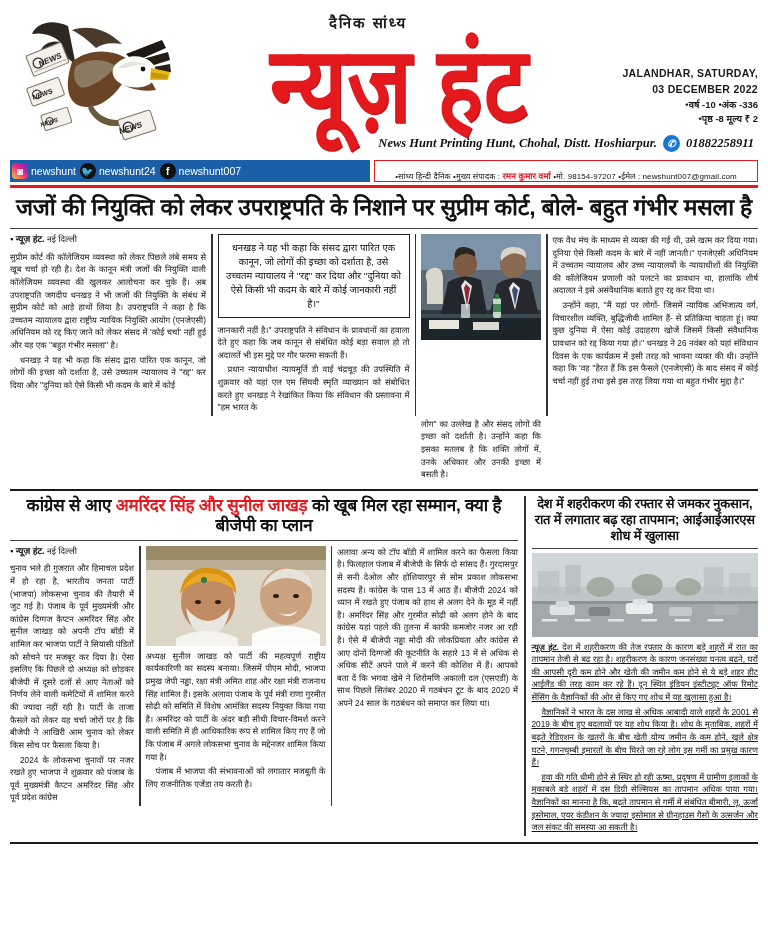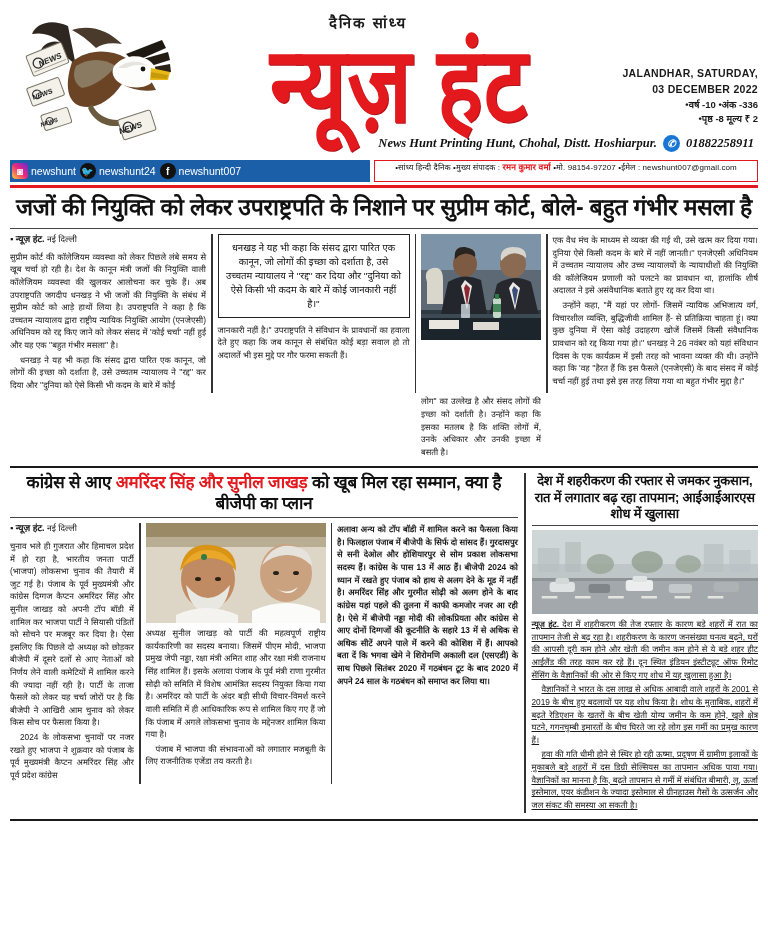--- a/index.html
+++ b/index.html
@@ -131,21 +131,21 @@
   }
   .ic-ig { background: linear-gradient(45deg,#f9ce34,#ee2a7b,#6228d7); }
   .ic-tw { background: #111; border-radius: 50%; color: #fff; }
   .ic-fb { background: #111; border-radius: 50%; color: #fff; }
   .soc-label { color: #fff; font-size: 10.5px; font-weight: 400; }
 
   .social-right {
     flex: 1 1 auto;
     border: 1.5px solid #e3191e;
     display: flex;
-    align-items: flex-start;
+    align-items: flex-end;
     justify-content: center;
     background: #fff;
     margin-left: 4px;
   }
   .contact-text {
     font-size: 8px;
     color: #111;
     white-space: nowrap;
     letter-spacing: 0.1px;
   }
@@ -331,20 +331,21 @@
         <p>धनखड़ ने यह भी कहा कि संसद द्वारा पारित एक कानून, जो लोगों की इच्छा को दर्शाता है, उसे उच्चतम न्यायालय ने ''रद्द'' कर दिया और ''दुनिया को ऐसे किसी भी कदम के बारे में कोई</p>
       </div>
     </div>
 
     <div class="vline"></div>
 
     <div style="flex:0 0 192px;">
       <div class="quote-box">धनखड़ ने यह भी कहा कि संसद द्वारा पारित एक कानून, जो लोगों की इच्छा को दर्शाता है, उसे उच्चतम न्यायालय ने ''रद्द'' कर दिया और ''दुनिया को ऐसे किसी भी कदम के बारे में कोई जानकारी नहीं है।''</div>
       <div class="body-txt">
         <p class="noind">जानकारी नहीं है।'' उपराष्ट्रपति ने संविधान के प्रावधानों का हवाला देते हुए कहा कि जब कानून से संबंधित कोई बड़ा सवाल हो तो अदालतें भी इस मुद्दे पर गौर फरमा सकती हैं।</p>
+        <p>प्रधान न्यायाधीश न्यायमूर्ति डी वाई चंद्रचूड़ की उपस्थिति में शुक्रवार को यहां एल एम सिंघवी स्मृति व्याख्यान को संबोधित करते हुए धनखड़ ने रेखांकित किया कि संविधान की प्रस्तावना में ''हम भारत के</p>
       </div>
     </div>
 
     <div class="vline"></div>
 
     <div style="flex:0 0 120px;">
       <div class="photo" style="height:106px;">
         <svg viewBox="0 0 120 106" preserveAspectRatio="none" xmlns="http://www.w3.org/2000/svg">
           <rect width="120" height="106" fill="#6f7d8c"></rect>
           <rect x="0" y="0" width="120" height="36" fill="#7d94a8"></rect>
@@ -454,21 +455,21 @@
             </svg>
           </div>
           <div class="body-txt" style="margin-top:4px;">
             <p class="noind">अध्यक्ष सुनील जाखड़ को पार्टी की महत्वपूर्ण राष्ट्रीय कार्यकारिणी का सदस्य बनाया। जिसमें पीएम मोदी, भाजपा प्रमुख जेपी नड्डा, रक्षा मंत्री अमित शाह और रक्षा मंत्री राजनाथ सिंह शामिल हैं। इसके अलावा पंजाब के पूर्व मंत्री राणा गुरमीत सोढ़ी को समिति में विशेष आमंत्रित सदस्य नियुक्त किया गया है। अमरिंदर को पार्टी के अंदर बड़ी सीधी विचार-विमर्श करने वाली समिति में ही आधिकारिक रूप से शामिल किए गए हैं जो कि पंजाब में अगले लोकसभा चुनाव के मद्देनजर शामिल किया गया है।</p>
             <p>पंजाब में भाजपा की संभावनाओं को लगातार मजबूती के लिए राजनीतिक एजेंडा तय करती है।</p>
           </div>
         </div>
 
         <div class="vline"></div>
 
-        <div style="flex:1 1 0;font-weight:bold;">
+        <div style="flex:1 1 0;">
           <div class="body-txt">
             <p class="noind">अलावा अन्य को टॉप बॉडी में शामिल करने का फैसला किया है। फिलहाल पंजाब में बीजेपी के सिर्फ दो सांसद हैं। गुरदासपुर से सनी देओल और होशियारपुर से सोम प्रकाश लोकसभा सदस्य हैं। कांग्रेस के पास 13 में आठ हैं। बीजेपी 2024 को ध्यान में रखते हुए पंजाब को हाथ से अलग देने के मूड में नहीं है। अमरिंदर सिंह और गुरमीत सोढ़ी को अलग होने के बाद कांग्रेस यहां पहले की तुलना में काफी कमजोर नजर आ रही है। ऐसे में बीजेपी नड्डा मोदी की लोकप्रियता और कांग्रेस से आए दोनों दिग्गजों की कूटनीति के सहारे 13 में से अधिक से अधिक सीटें अपने पाले में करने की कोशिश में हैं। आपको बता दें कि भगवा खेमे ने शिरोमणि अकाली दल (एसएडी) के साथ पिछले सितंबर 2020 में गठबंधन टूट के बाद 2020 में अपने 24 साल के गठबंधन को समाप्त कर लिया था।</p>
           </div>
         </div>
       </div>
     </div>
 
     <div class="vline" style="margin:0 6px;"></div>
 
     <div style="flex:1 1 0;">

